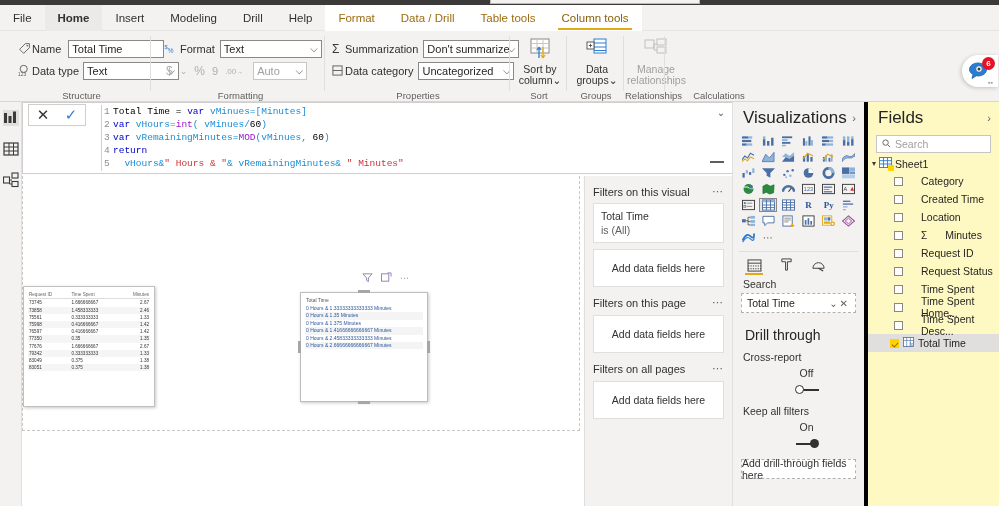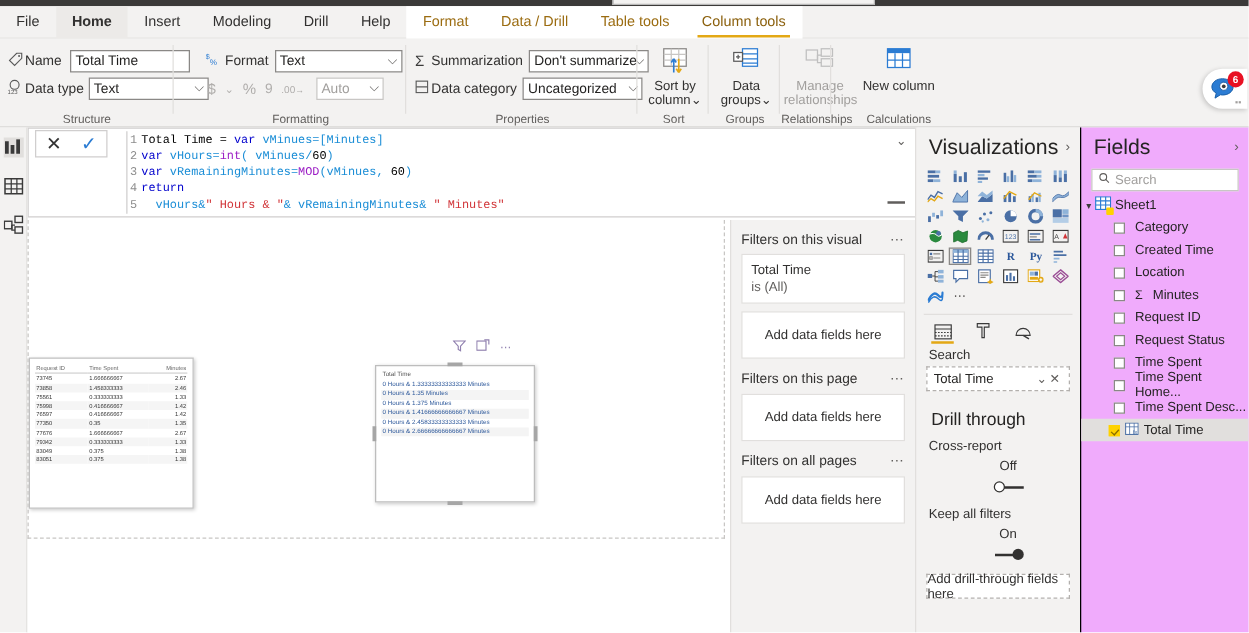--- a/index.html
+++ b/index.html
@@ -236,33 +236,33 @@
   .tgl.on .knob { left: 16px; background: #323130; }
   .drillwell {
     margin: 10px 8px 0 8px; border: 1px dashed #b3b0ad; background: #ffffff;
     height: 20px; display: flex; align-items: center; justify-content: center;
     font-size: 10.5px; color: #323130;
   }
 
   
   .fieldspane {
     position: absolute; top: 102px; left: 864px; width: 135px; bottom: 0;
-    background: #f0abfc; border-left: 1px solid #000000;
+    background: #fef9c3; border-left: 4px solid #000000;
   }
   .searchbox {
     margin: 3px 8px 0 8px; height: 18px; background: #ffffff;
     border: 1px solid #c8c6c4; display: flex; align-items: center; gap: 4px;
     padding: 0 5px; font-size: 10.5px; color: #a19f9d;
   }
   .tablerow {
     display: flex; align-items: center; gap: 3px;
     padding: 4px 0 2px 4px; font-size: 10.5px; color: #252423;
   }
   .fieldrow2 {
-    display: flex; align-items: center; gap: 8px;
+    display: flex; align-items: center; gap: 18px;
     height: 18px; padding-left: 26px; font-size: 10.5px; color: #252423;
   }
   .fieldrow2.selected { background: #e1dfdd; padding-left: 22px; gap: 4px; }
   .cb { width: 9px; height: 9px; border: 1px solid #8a8886; background: #fff; flex: 0 0 auto; }
   .cb.checked { background: #ffd200; border-color: #ffd200; position: relative; }
   .cb.checked::after {
     content: ""; position: absolute; left: 2px; top: 1.5px; width: 3px; height: 5px;
     border: solid #8a6d00; border-width: 0 1.2px 1.2px 0; transform: rotate(42deg);
   }
   .sigma { font-size: 10px; color: #252423; }
@@ -299,21 +299,21 @@
       <div class="tab">Drill</div>
       <div class="tab">Help</div>
       <div class="tab contextual">Format</div>
       <div class="tab contextual">Data / Drill</div>
       <div class="tab contextual">Table tools</div>
       <div class="tab contextual active">Column tools</div>
     </div>
 
   <div class="ribbon">
 
-    <div class="grp" style="left:0; width:139px;">
+    <div class="grp" style="left:12px; width:139px;">
       <div class="fieldrow" style="left:6px; top:9px;">
         <span class="ico" style="width:14px;">
           <svg width="13" height="13" viewBox="0 0 16 16">
               <path d="M2 9 L9 2 L14 2 L14 7 L7 14 Z" fill="none" stroke="#5a5a5a" stroke-width="1.1"></path>
               <circle cx="11.4" cy="4.6" r="1" fill="#5a5a5a"></circle>
             </svg>
         </span>
         <span class="flabel">Name</span>
         <span class="fbox" style="width:96px; margin-left:7px;">Total Time</span>
       </div>
@@ -421,32 +421,20 @@
             <path d="M11 7 H14 M11 7 V13 H14" stroke="#bfbfbf" stroke-width="1" fill="none"></path>
           </svg>
         </span>
         <span>Manage relationships</span>
       </div>
       <div class="glabel">Relationships</div>
       <div class="divider"></div>
     </div>
 
     <div class="grp" style="left:688px; width:62px;">
-      <div class="bigbtn" style="left:2px;">
-        <span class="bglyph">
-          <svg width="26" height="24" viewBox="0 0 26 24">
-            <rect x="4" y="2" width="18" height="15" fill="#fff" stroke="#2b7cd3" stroke-width="1"></rect>
-            <rect x="4" y="2" width="18" height="3.5" fill="#2b7cd3"></rect>
-            <line x1="10" y1="5.5" x2="10" y2="17" stroke="#2b7cd3"></line>
-              <line x1="16" y1="5.5" x2="16" y2="17" stroke="#2b7cd3"></line>
-            <line x1="4" y1="11" x2="22" y2="11" stroke="#2b7cd3"></line>
-          </svg>
-        </span>
-        <span>New column</span>
-      </div>
       <div class="glabel">Calculations</div>
     </div>
   </div>
 
   <div class="helpbubble">
     <span style="position:absolute; left:6px; top:7px;">
       <svg width="20" height="18" viewBox="0 0 20 18">
         <path d="M10 1 C5 1 1.5 4 1.5 7.5 C1.5 9.6 2.9 11.4 5 12.5 L4 16.5 L8.3 13.8 C8.8 13.9 9.4 14 10 14 C15 14 18.5 11 18.5 7.5 C18.5 4 15 1 10 1 Z" fill="#2b7cd3" stroke="#1b5fa8" stroke-width="0.8"></path>
         <circle cx="11" cy="7" r="3.3" fill="#fff" stroke="#1b5fa8" stroke-width="0.8"></circle>
         <circle cx="11" cy="7" r="1.5" fill="#3a3a3a"></circle>

